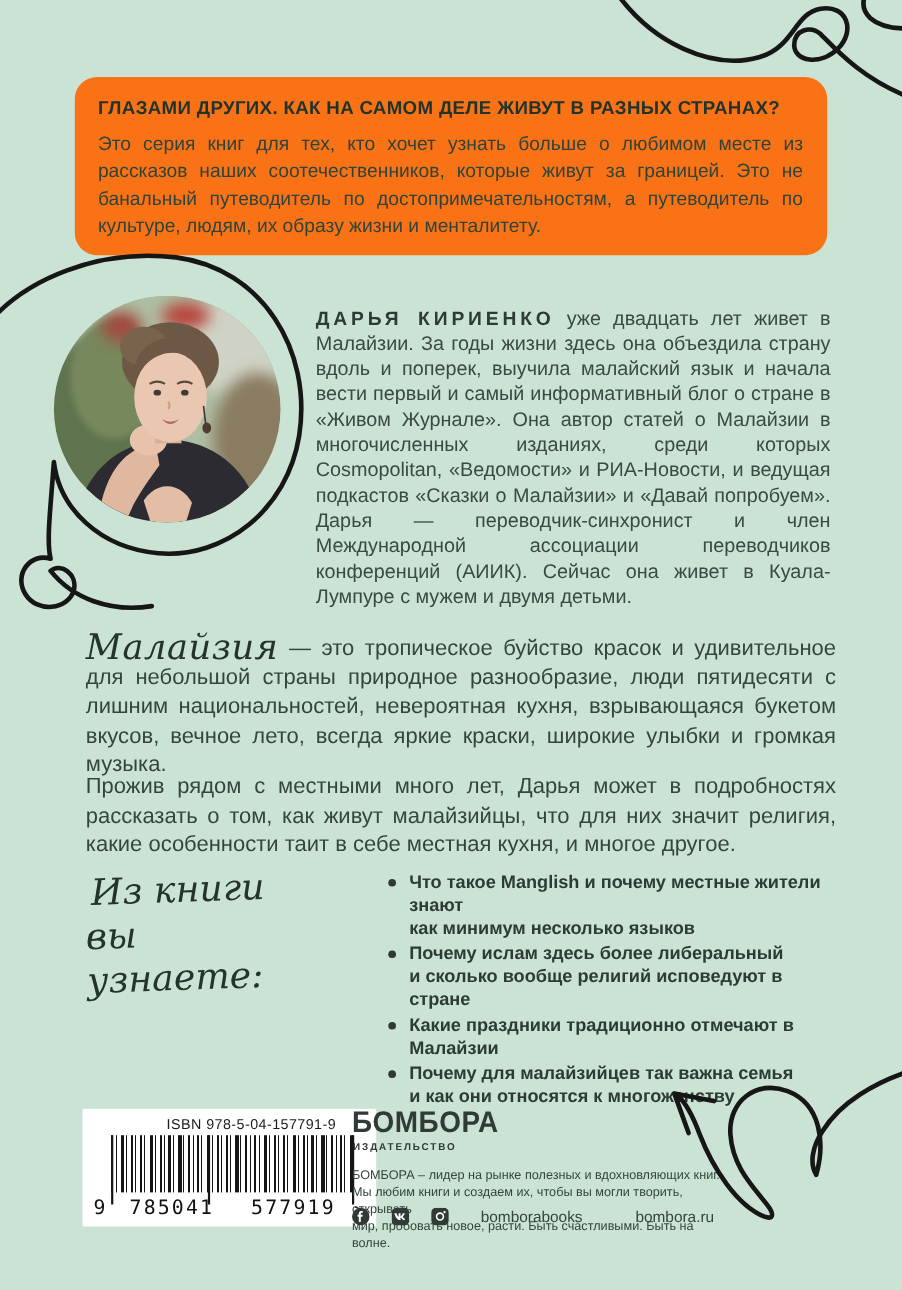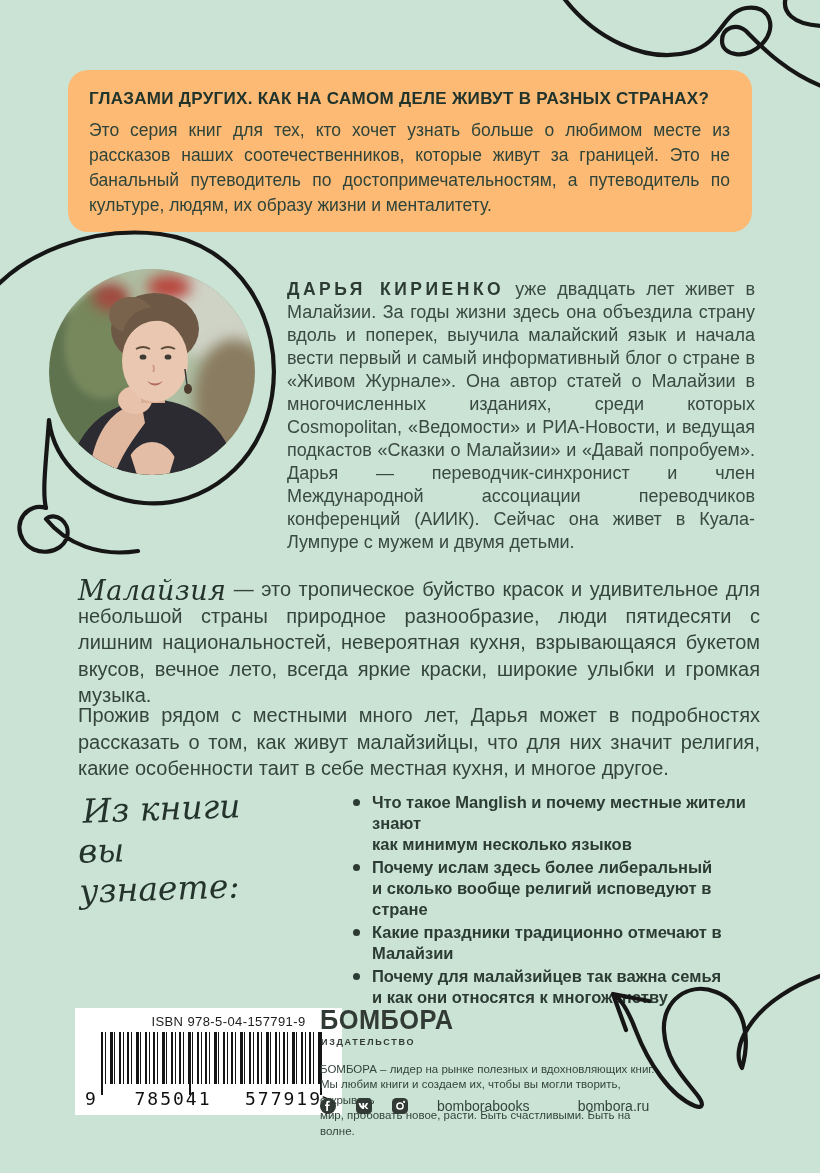--- a/index.html
+++ b/index.html
@@ -8,21 +8,21 @@
     background:#cbe3d5; overflow:hidden;
     font-family:"Liberation Sans", sans-serif;
     color:#37473f;
   }
   
   .doodles{position:absolute; inset:0; z-index:6; pointer-events:none;}
   .doodles path, .doodles polyline{fill:none; stroke:#161616; stroke-width:4.2; stroke-linecap:round; stroke-linejoin:round;}
   
   .series-box{
     position:absolute; left:68px; top:70px; width:684px; height:162px;
-    background:#fdba74; border-radius:20px; z-index:2;
+    background:#f97316; border-radius:20px; z-index:2;
     box-sizing:border-box; padding:19px 22px 0 21px;
   }
   .series-box h1{
     margin:0; font-size:17px; font-weight:700; letter-spacing:.3px;
     color:#20342c;
   }
   .series-box p{
     margin:9px 0 0 0; font-size:17.5px; line-height:25px;
     color:#2e443a; text-align:justify;
   }
@@ -39,21 +39,21 @@
   .bio .author-name{font-weight:700; letter-spacing:3.5px; color:#2c3b34; font-size:17.5px;}
   
   .para{position:absolute; left:78px; width:682px; z-index:2;
         font-size:20px; line-height:26.5px; color:#35453d; text-align:justify;}
   .para.country{top:556px;}
   .para.insight{top:682px;}
   .script{
     font-family:"DejaVu Serif", serif; font-style:italic; font-weight:400;
     color:#24332c;
   }
-  .lead-script{font-size:27px; line-height:0; vertical-align:-4px; letter-spacing:.5px;}
+  .lead-script{font-size:32px; line-height:0; vertical-align:-4px; letter-spacing:.5px;}
   
   .learn-label{
     position:absolute; left:84px; top:788px; width:210px; z-index:2;
     font-size:33px; line-height:40px; transform:rotate(-2deg); color:#24332c;
   }
   .learn-label .l2{display:block; margin-left:-6px;}
   .learn-list{
     position:absolute; left:372px; top:792px; width:396px; z-index:2;
     margin:0; padding:0; list-style:none;
   }
@@ -83,21 +83,21 @@
       #151515 18px 20px,#fff 20px 22px,#151515 22px 23px,#fff 23px 26px);
   }
   .guard{position:absolute; width:2px; height:63px; top:0; background:#151515;}
   .guard.g-l{left:16px;} .guard.g-m{left:104px;} .guard.g-r{right:12px;}
   .bc-digits{
     position:absolute; left:0; right:0; bottom:0; height:22px;
     display:flex; align-items:flex-end;
     font-family:"DejaVu Sans Mono", monospace; font-size:18px; color:#111;
   }
   .bc-digits .d9{width:16px;}
-  .bc-digits .grp{flex:1; text-align:right; letter-spacing:2px;}
+  .bc-digits .grp{flex:1; text-align:center; letter-spacing:2px;}
   .bc-digits .gt{width:12px; font-size:16px;}
   .pub{position:absolute; left:320px; top:1005px; z-index:2;}
   .pub-name{
     margin:0; font-size:27px; font-weight:700; color:#313a35;
     transform:scaleX(.94); transform-origin:left; letter-spacing:.5px;
   }
   .pub-sub{
     margin:1px 0 18px 1px; font-size:9px; font-weight:700; letter-spacing:1.7px;
     color:#313a35;
   }

